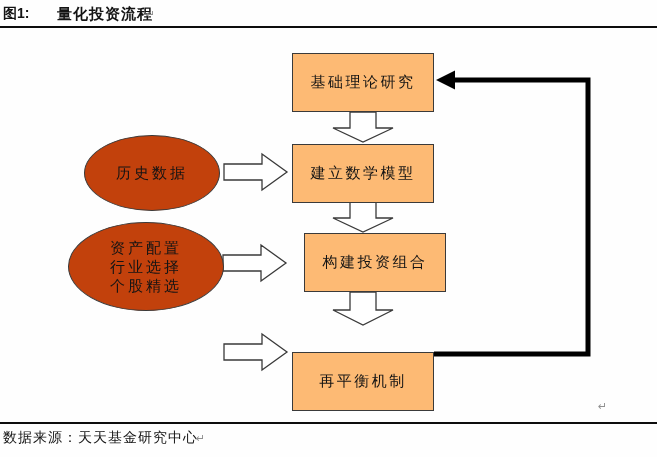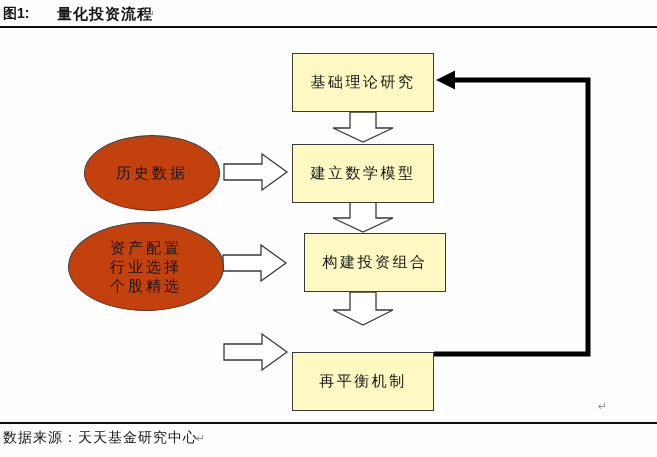--- a/index.html
+++ b/index.html
@@ -38,21 +38,21 @@
     position:absolute;left:0;width:657px;height:2px;
     background:var(--rule-color);
   }
   .rule-top{top:26px;}
   .rule-bottom{top:422px;}
   
   .flow-box{
     position:absolute;
     width:140px;height:57px;
     border:1px solid var(--shape-border);
-    background:#fef9c3;
+    background:#fdba74;
     display:flex;align-items:center;justify-content:center;
     font-size:15px;color:var(--text-color);
     letter-spacing:2.5px;
     z-index:2;
   }
   .box-1{left:292px;top:53px;}
   .box-2{left:292px;top:144px;}
   .box-3{left:292px;top:233px;margin-left:12px;}
   .box-4{left:292px;top:312px;margin-top:40px;}
   

